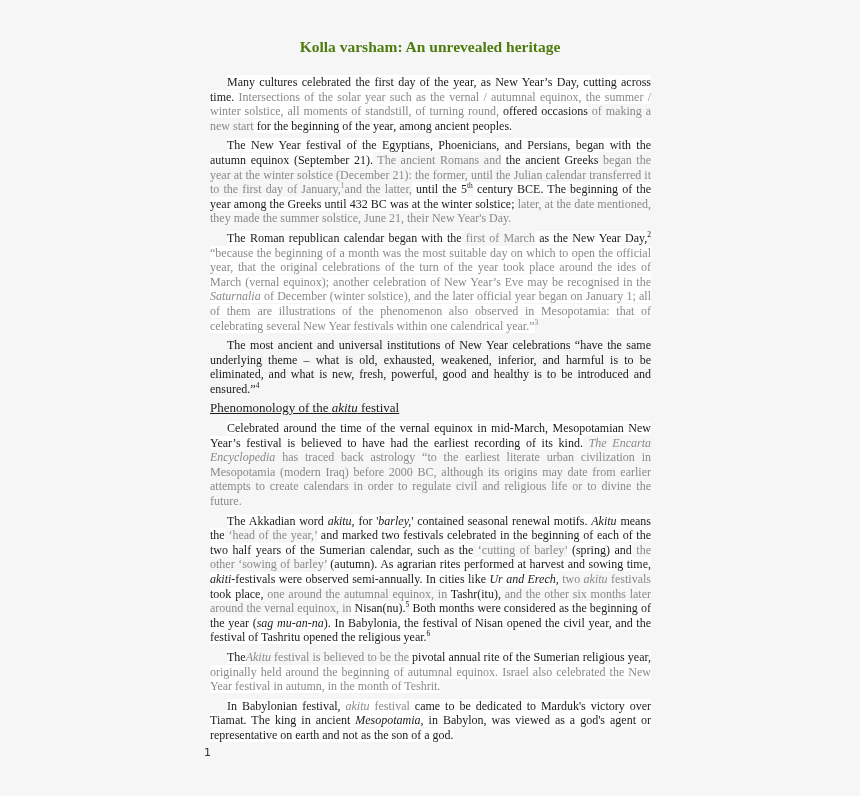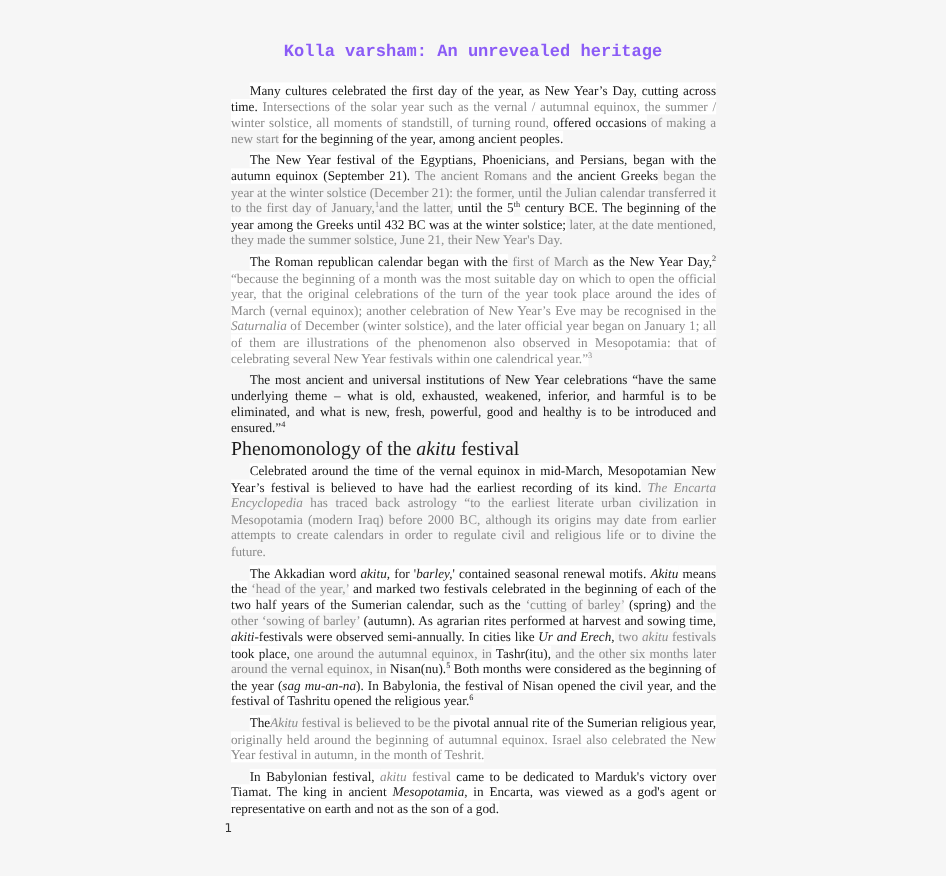--- a/index.html
+++ b/index.html
@@ -5,31 +5,31 @@
   html, body { margin: 0; padding: 0; }
   body {
     width: 860px; height: 796px; overflow: hidden;
     background: #f6f6f6;
     font-family: "Liberation Serif", "DejaVu Serif", serif;
     color: #1a1a1a;
   }
   .page { position: relative; width: 860px; height: 796px; }
   .title {
     position: absolute; left: 0; right: 0; top: 38px;
-    text-align: center; font-weight: bold; font-size: 15.5px; color: #8b5cf6; font-family: Liberation Mono, monospace;
+    text-align: center; font-weight: bold; font-size: 15.5px; color: #4d7c0f;
   }
   .body {
     position: absolute; left: 205px; width: 451px; top: 70px;
     font-size: 12px; line-height: 14.6px; text-align: justify;
   }
   .body p { margin: 5px; text-indent: 17px; }
   .hl { background: #ffffff; }
   .grey { color: #8a8a8a; }
   sup { font-size: 7.5px; line-height: 0; vertical-align: super; }
-  .heading { margin: 22px 0 22px 0; font-size: 18px; text-indent: 0 !important; }
+  .heading { margin: 22px 0 22px 0; font-size: 13px; text-indent: 0 !important; text-decoration: underline; }
   .pagenum {
     position: absolute; left: 204px; top: 746px; font-size: 11px; color: #333;
     font-family: "DejaVu Sans", sans-serif;
   }
   i { font-style: italic; }
 </style>
 </head>
 <body>
 
 <div class="page">
@@ -45,17 +45,17 @@
     <p><span>The most ancient and universal institutions of New Year celebrations “have the same underlying theme – what is old, exhausted, weakened, inferior, and harmful is to be eliminated, and what is new, fresh, powerful, good and healthy is to be introduced and ensured.”</span><sup>4</sup></p>
 
     <p class="heading"><span>Phenomonology of the </span><i>akitu</i><span> festival</span></p>
 
     <p><span class="hl">Celebrated around the time of the vernal equinox in mid-March, Mesopotamian New Year’s festival is believed to have had the earliest recording of its kind.</span><i class="grey"> The Encarta Encyclopedia</i><span class="grey"> has traced back astrology “to the earliest literate urban civilization in Mesopotamia (modern Iraq) before 2000 BC, although its origins may date from earlier attempts to create calendars in order to regulate civil and religious life or to divine the future.</span></p>
 
     <p><span class="hl">The Akkadian word </span><i class="hl">akitu,</i><span class="hl"> for '</span><i class="hl">barley,</i><span class="hl">' contained seasonal renewal motifs. </span><i class="hl">Akitu</i><span class="hl"> means the</span><span class="grey"> ‘head of the year,’</span><span class="hl"> and marked two festivals celebrated in the beginning of each of the two half years of the Sumerian calendar, such as the</span><span class="grey"> ‘cutting of barley’</span><span class="hl"> (spring) and</span><span class="grey"> the other ‘sowing of barley’</span><span class="hl"> (autumn). As agrarian rites performed at harvest and sowing time, </span><i class="hl">akiti</i><span class="hl">-festivals were observed semi-annually.  In cities like </span><i class="hl">Ur and Erech,</i><span class="grey"> two </span><i class="grey">akitu</i><span class="grey"> festivals</span><span class="hl"> took place,</span><span class="grey"> one around the autumnal equinox, in</span><span class="hl"> Tashr(itu),</span><span class="grey"> and the other six months later around the vernal equinox, in</span><span class="hl"> Nisan(nu).</span><sup>5</sup><span class="hl"> Both months were considered as the beginning of the year (</span><i class="hl">sag mu-an-na</i><span class="hl">). In Babylonia, the festival of Nisan opened the civil year, and the festival of Tashritu opened the religious year.</span><sup>6</sup></p>
 
     <p><span class="hl">The</span><i class="grey">Akitu</i><span class="grey"> festival     is believed to be the</span><span class="hl"> pivotal annual rite of the Sumerian religious year,</span><span class="grey hl"> originally held around the beginning of autumnal equinox. Israel also celebrated the New Year festival in autumn, in the month of Teshrit.</span></p>
 
-    <p><span class="hl">In Babylonian festival, </span><i class="grey hl">akitu</i><span class="grey hl"> festival</span><span class="hl"> came to be dedicated to Marduk's victory over Tiamat. The king in ancient </span><i class="hl">Mesopotamia</i><span class="hl">, in Encarta, was viewed as a god's agent or representative on earth and not as the son of a god.</span></p>
+    <p><span class="hl">In Babylonian festival, </span><i class="grey hl">akitu</i><span class="grey hl"> festival</span><span class="hl"> came to be dedicated to Marduk's victory over Tiamat. The king in ancient </span><i class="hl">Mesopotamia</i><span class="hl">, in Babylon, was viewed as a god's agent or representative on earth and not as the son of a god.</span></p>
   </div>
 
   <div class="pagenum">1</div>
 </div>
 
 </body></html>

